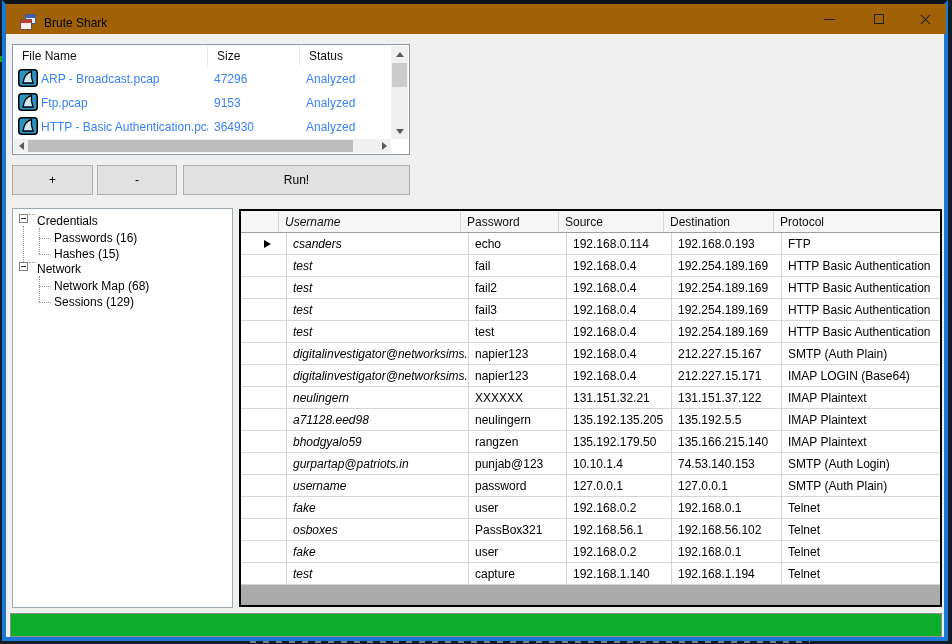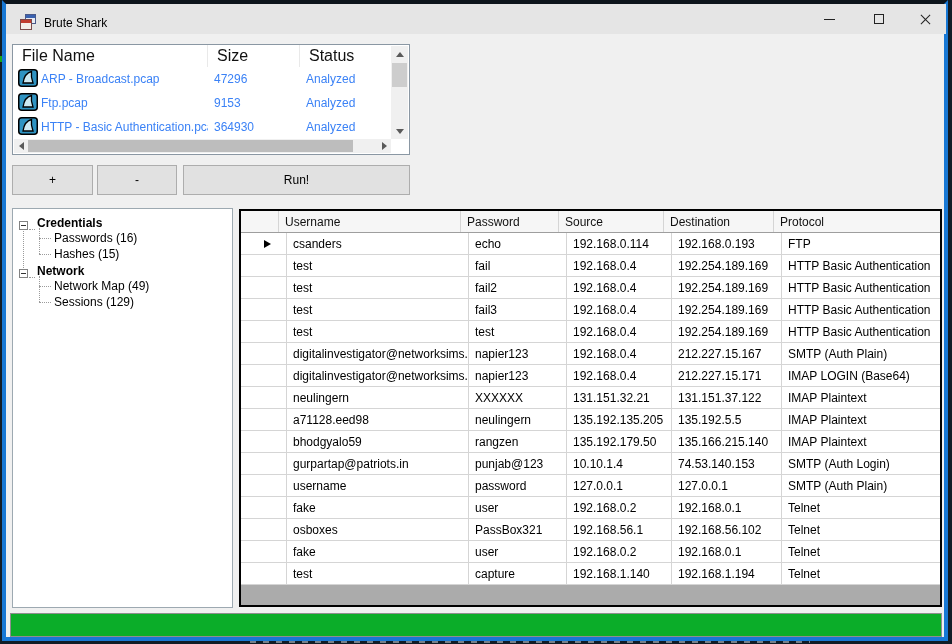--- a/index.html
+++ b/index.html
@@ -11,40 +11,40 @@
     overflow: hidden;
     color:#000;
   }
 
   
   .window-frame {
     position:absolute; left:2px; top:0; width:946px; height:641px;
     border:4px solid #1878D4; border-top:4px solid #0D141B;
     background:#F0F0F0;
   }
-  .titlebar { position:absolute; left:6px; top:4px; width:940px; height:30px; background:#e5e5e5; }
+  .titlebar { position:absolute; left:6px; top:4px; width:940px; height:30px; background:#a16207; }
   .app-icon { position:absolute; left:14px; top:10px; width:17px; height:16px; }
   .app-icon .pane-back { position:absolute; left:5px; top:0; width:11px; height:10px; border:1px solid #4A5A8A; background:#E8ECF4; }
   .app-icon .pane-back .bar { position:absolute; left:0; top:0; right:0; height:3px; background:#3A62B0; }
   .app-icon .pane-front { position:absolute; left:0; top:5px; width:12px; height:11px; border:1px solid #7A4A4A; background:#F4EDE8; }
   .app-icon .pane-front .bar { position:absolute; left:0; top:0; right:0; height:3px; background:#C23B2E; }
   .title-text { position:absolute; left:38px; top:12px; font-size:12px; color:#000; }
 
   .win-btn { position:absolute; top:4px; width:34px; height:30px; display:flex; align-items:center; justify-content:center; }
   .btn-min { left:812px; } .btn-max { left:862px; } .btn-close { left:908px; }
   .glyph-min { width:11px; height:0; border-top:1px solid #222; }
   .glyph-max { width:10px; height:10px; border:1px solid #222; }
   .glyph-close { position:relative; width:13px; height:13px; }
   .glyph-close i { position:absolute; left:0; top:6px; width:13px; height:1px; background:#222; display:block; }
   .glyph-close i:first-child { transform:rotate(45deg); }
   .glyph-close i:last-child { transform:rotate(-45deg); }
 
   
   .listview { position:absolute; left:12px; top:44px; width:398px; height:111px; background:#fff; border:1px solid #8A97A3; }
-  .lv-head { display:flex; height:22px; font-size:16px; color:#111; align-items:center; }
+  .lv-head { display:flex; height:22px; font-size:12px; color:#111; align-items:center; }
   .lv-hcell { height:100%; display:flex; align-items:center; padding-left:9px; border-right:1px solid #E9E9E9; }
   .lv-h0 { width:195px; } .lv-h1 { width:92px; } .lv-h2 { flex:1; border-right:none; }
   .lv-rows { }
   .file-row { display:flex; align-items:center; height:24px; font-size:12px; color:#3b82f6; }
   .f-iconwrap { width:28px; padding-left:5px; }
   .f-name { width:167px; overflow:hidden; white-space:nowrap; }
   .f-size { width:92px; padding-left:6px; }
   .f-status { flex:1; padding-left:6px; }
 
   .vscroll { position:absolute; top:1px; right:1px; width:17px; bottom:15px; background:#F0F0F0; }
@@ -65,37 +65,37 @@
   .btn { position:absolute; top:165px; height:30px; background:#E1E1E1; border:1px solid #ADADAD;
          display:flex; align-items:center; justify-content:center; font-size:12px; color:#000; }
   .btn-add { left:12px; width:81px; }
   .btn-remove { left:97px; width:80px; }
   .btn-run { left:183px; width:227px; }
 
   
   .tree { position:absolute; left:12px; top:208px; width:221px; height:400px; background:#fff; border:1px solid #9DA9B1; padding:5px 0 0 3px; font-size:12px; }
   .tree-inner { position:relative; }
   .tree-inner .sibling-line { position:absolute; left:7px; top:12px; height:44px; border-left:1px dotted #9B9B9B; }
-  .tree-root-row { position:relative; display:flex; align-items:flex-end; height:16px;font-weight:bold; }
+  .tree-root-row { position:relative; display:flex; align-items:flex-start; height:16px; }
   .expand-box { position:relative; width:9px; height:9px; border:1px solid #828282; background:#fff; margin-left:3px; flex:0 0 auto; }
   .expand-box i { position:absolute; left:1px; top:3px; width:5px; height:1px; background:#333; display:block; }
   .root-stub { width:6px; height:0; border-top:1px dotted #9B9B9B; margin:0 2px 0 1px; }
   .tree-children { position:relative; margin-left:23px; }
   .tree-children .vline { position:absolute; left:0; top:-2px; height:calc(100% - 6px); border-left:1px dotted #9B9B9B; }
   .tree-child { position:relative; height:16px; display:flex; align-items:center; padding-left:15px; }
   .tree-child .hstub { position:absolute; left:0; top:8px; width:12px; height:0; border-top:1px dotted #9B9B9B; }
 
   
   .grid { position:absolute; left:239px; top:209px; width:703px; height:398px; border:2px solid #000; background:#ABABAB; overflow:hidden; }
   .grid-head { display:flex; height:22px; background:#F6F6F6; border-bottom:1px solid #9E9E9E; }
   .g-hcell { display:flex; align-items:center; padding-left:6px; font-size:12px; color:#111; border-right:1px solid #D5D5D5; }
   .grid-row { display:flex; height:22px; background:#fff; border-bottom:1px solid #D5D5D5;padding-left:8px; }
   .g-cell { display:flex; align-items:center; padding-left:6px; font-size:12px; color:#000; border-right:1px solid #D5D5D5; overflow:hidden; white-space:nowrap; }
   .c0 { width:38px; flex:0 0 auto; justify-content:center; padding-left:0; }
-  .c1 { width:182px; flex:0 0 auto; }
+  .c1 { width:182px; flex:0 0 auto;font-style:italic; }
   .c2 { width:98px;  flex:0 0 auto; }
   .c3 { width:105px; flex:0 0 auto; }
   .c4 { width:110px; flex:0 0 auto; }
   .c5 { flex:1; border-right:none; }
   .sel-arrow { width:0; height:0; border-top:4px solid transparent; border-bottom:4px solid transparent; border-left:7px solid #000; }
 
   
   .progress { position:absolute; left:10px; top:613px; width:932px; height:24px; border:1px solid #8E8E8E; background:#0BAD29; }
 
   
@@ -216,21 +216,21 @@
         <span class="expand-box">
           <i></i>
         </span>
         <span class="root-stub"></span>
         <span>Network</span>
       </div>
       <div class="tree-children">
         <span class="vline"></span>
         <div class="tree-child">
           <span class="hstub"></span>
-          <span>Network Map (49)</span>
+          <span>Network Map (68)</span>
         </div>
         <div class="tree-child">
           <span class="hstub"></span>
           <span>Sessions (129)</span>
         </div>
       </div>
     </div>
 </div>
 
 <div class="grid">

